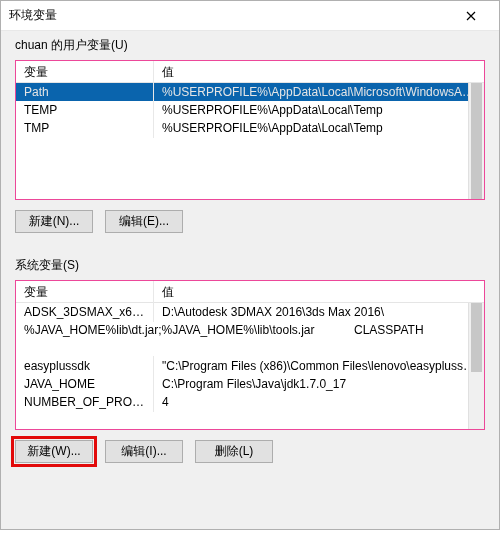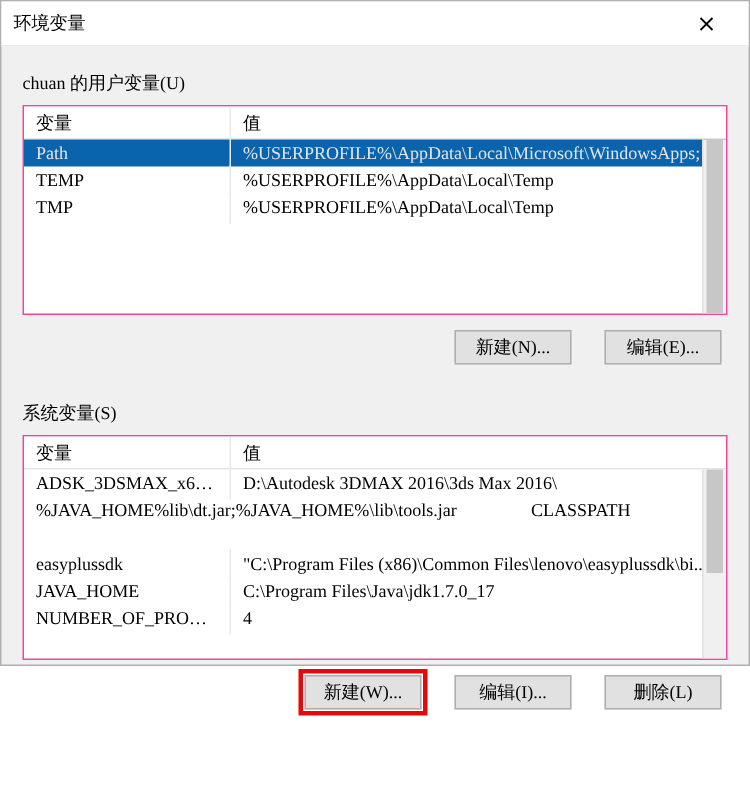--- a/index.html
+++ b/index.html
@@ -4,42 +4,42 @@
 <style>
   * { box-sizing: border-box; }
   html, body {
     margin: 0; padding: 0;
     width: 500px; height: 533px;
     background: #fff;
     font-family: "Microsoft YaHei", "Segoe UI", Tahoma, sans-serif;
     font-size: 12px; color: #000;
     overflow: hidden;
   }
-  .window { width: 500px; height: 444px; border: 1px solid #b0b0b0; background: #f0f0f0; display: flex; flex-direction: column; font-family: Liberation Serif, serif; }
+  .window { width: 500px; height: 530px; border: 1px solid #b0b0b0; background: #f0f0f0; display: flex; flex-direction: column; }
   .titlebar { height: 30px; display: flex; align-items: center; padding: 0 8px; background: #fff; border-bottom: 1px solid #e8e8e8; }
   .titlebar .title { flex: 1; font-size: 12px; }
   .close-btn { width: 40px; height: 30px; display: flex; align-items: center; justify-content: center; cursor: pointer; }
   .close-btn svg { width: 10px; height: 10px; }
-  .content { flex: 1; padding: 10px 14px 0 14px; display: flex; flex-direction: column; }
+  .content { flex: 1; padding: 0 14px 0 14px; display: flex; flex-direction: column; }
   .section-label { font-size: 12px; margin: 6px 0 6px 0; }
   .listbox {
     background: #fff; border: 1px solid #ec4899; width: 100%;
     height: 140px; overflow: hidden; position: relative;
   }
   .listbox.sys { height: 150px; }
   .list-header { display: flex; height: 22px; border-bottom: 1px solid #e5e5e5; }
   .col { padding: 3px 8px; font-size: 12px; overflow: hidden; white-space: nowrap; text-overflow: ellipsis; }
   .col.name { width: 138px; border-right: 1px solid #e8e8e8; }
   .col.val { flex: 1; }
   .list-header .col { background: #fff; color: #000; }
   .row { display: flex; height: 18px; align-items: center; }
   .row.selected { background: #0a64ad; color: #e5e5e5; }
   .scrollbar { position: absolute; right: 0; top: 22px; bottom: 0; width: 16px; background: #f0f0f0; border-left: 1px solid #e0e0e0; }
   .thumb { position: absolute; left: 2px; right: 2px; background: #c7c7c7; border-radius: 0; }
-  .btn-row { display: flex; justify-content: flex-end; gap: 22px; margin: 10px 4px 0 0; }
+  .btn-row { display: flex; justify-content: flex-start; gap: 12px; margin: 10px 4px 0 0; }
   .btn { min-width: 78px; height: 23px; background: #e1e1e1; border: 1px solid #adadad; font-size: 12px; display: inline-flex; align-items: center; justify-content: center; padding: 0 10px; cursor: pointer; }
   .btn.highlight { outline: 3px solid #e20a0a; outline-offset: 1px; }
   .spacer { height: 18px; }
   .footer-row { display: flex; justify-content: flex-end; gap: 6px; padding: 8px 14px 10px 0; }
   .watermark { position: absolute; right: 4px; bottom: 2px; display: flex; align-items: center; gap: 6px; color: #333; }
   .wm-cn { font-size: 18px; font-weight: 600; letter-spacing: 2px; }
   .wm-url { font-size: 10px; color: #5a6b78; position: absolute; right: 10px; bottom: 2px; }
   .wm-logo { width: 30px; height: 30px; position: relative; }
   .diamond { position: absolute; width: 14px; height: 14px; transform: rotate(45deg); }
 </style>

